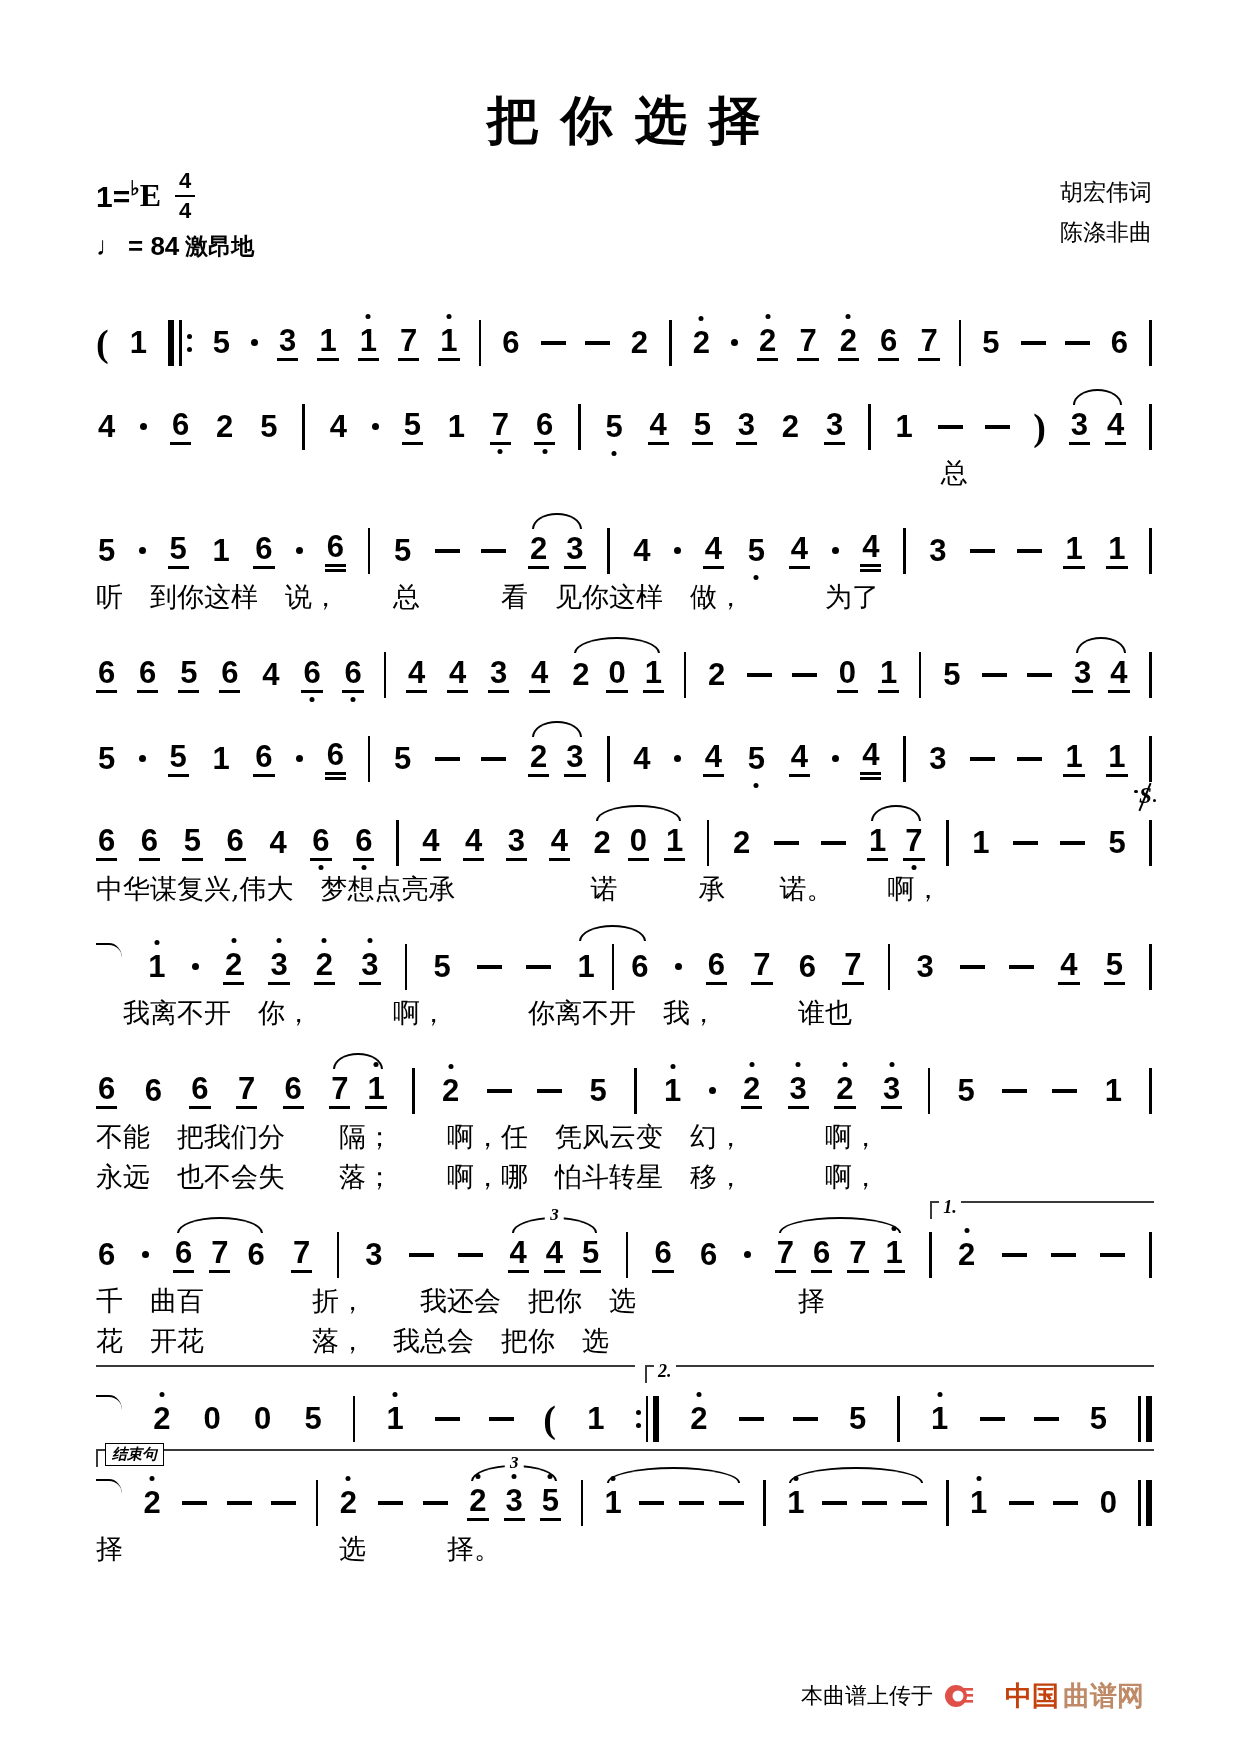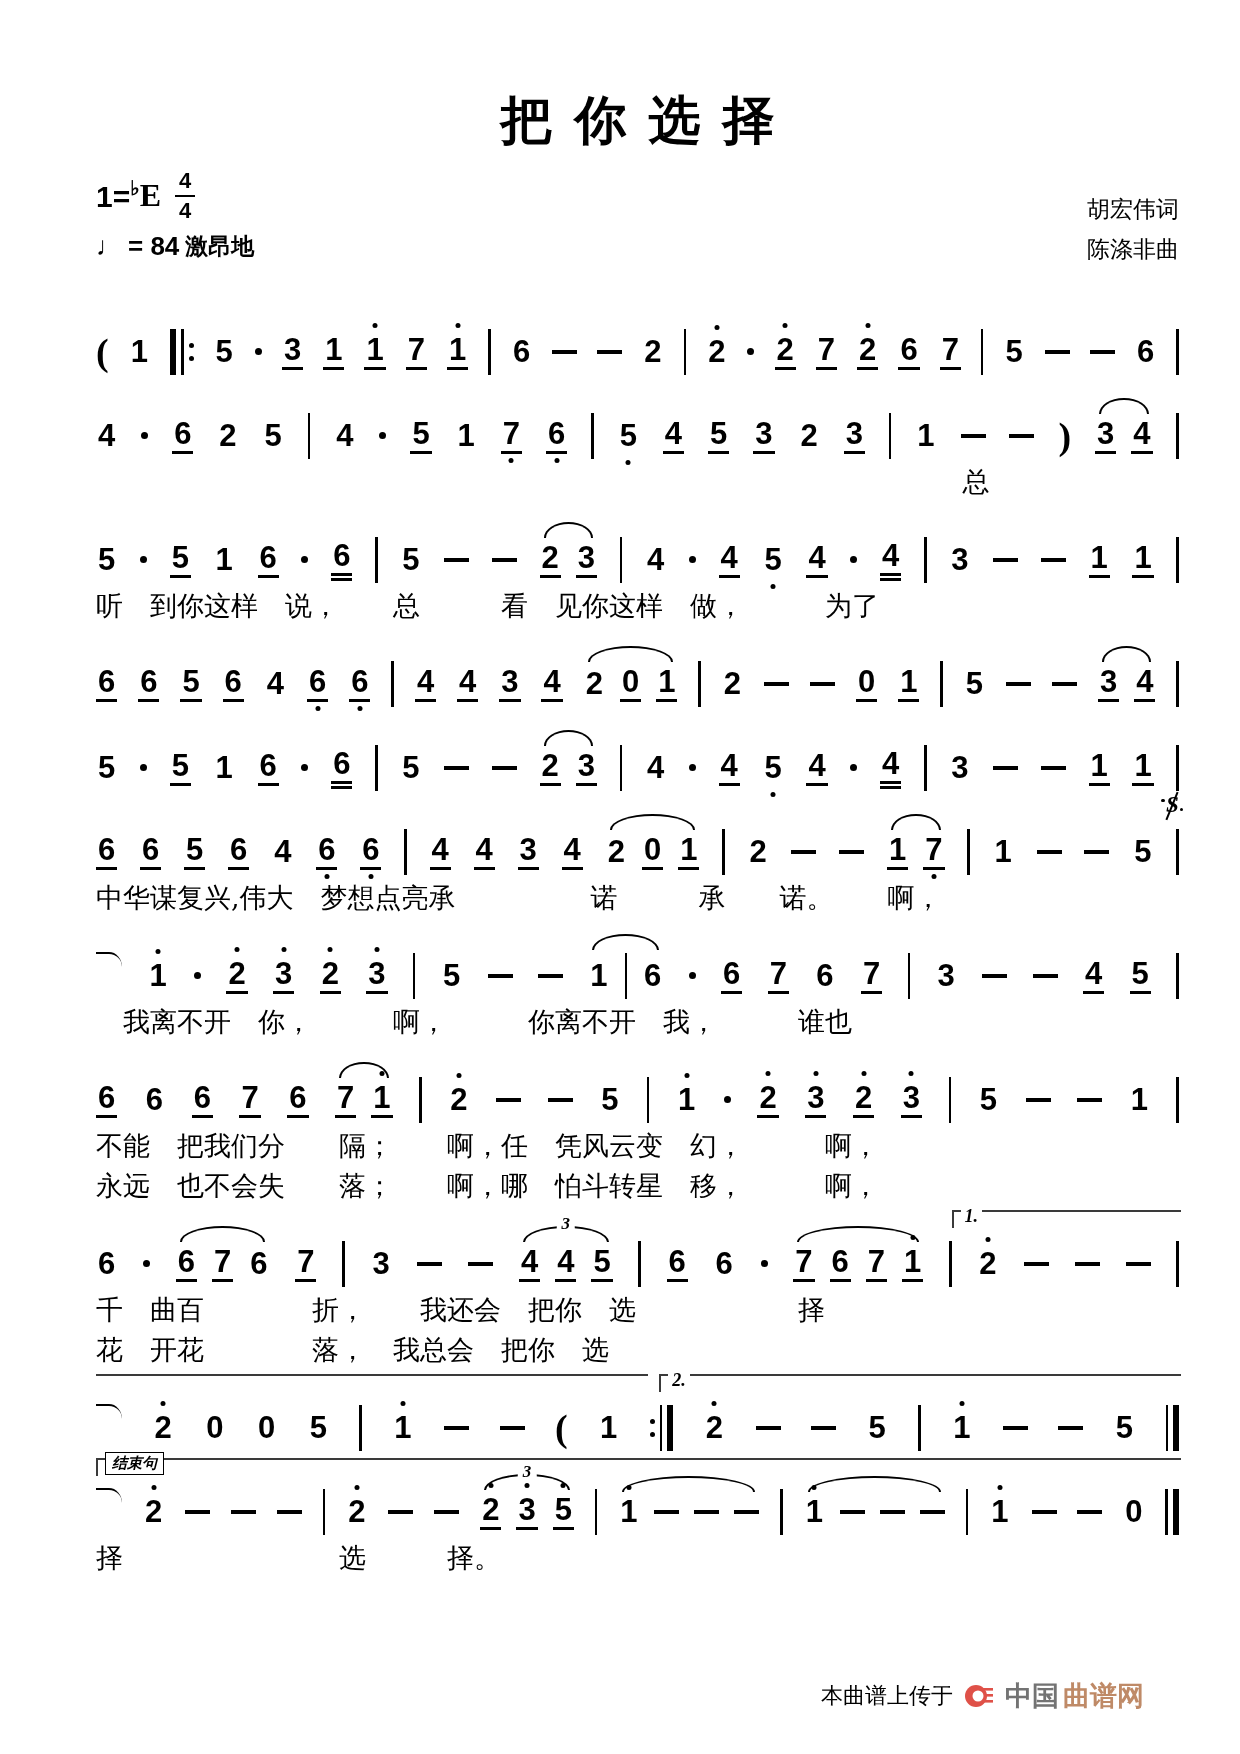--- a/index.html
+++ b/index.html
@@ -1,34 +1,34 @@
 <!DOCTYPE html>
 <html style="--brand-tan: #bf8a67;"><head>
 <meta charset="utf-8">
 <style>
   html,body{margin:0;padding:0;background:#fff;}
   body{width:1240px;height:1754px;position:relative;overflow:hidden;
        font-family:"Liberation Sans",sans-serif;color:#000;}
-  .sheet{box-sizing:border-box;width:1240px;height:1754px;padding:58px 61px 0 96px;position:relative;}
+  .sheet{box-sizing:border-box;width:1240px;height:1754px;padding:58px 88px 0 96px;position:relative;}
 
   
   .title{text-align:center;font-weight:bold;font-size:52px;letter-spacing:22px;
          font-family:"Liberation Sans",sans-serif;margin:28px 0 10px 0;text-indent:22px;}
   .meta{display:flex;justify-content:space-between;align-items:flex-start;margin-top:14px;}
   .keyblock{line-height:1.1;}
   .keyrow{display:flex;align-items:center;font-weight:bold;font-size:30px;}
   .flat{font-size:20px;vertical-align:super;position:relative;top:-8px;font-weight:bold;}
   .keynote{font-family:"Liberation Serif",serif;font-weight:bold;font-size:32px;}
   .frac{display:inline-flex;flex-direction:column;align-items:center;margin-left:14px;
         font-size:22px;font-weight:bold;line-height:1;}
   .frac .fn{border-bottom:2.5px solid #000;padding:0 4px 3px 4px;}
   .frac .fd{padding-top:3px;}
   .temporow{display:flex;align-items:center;font-weight:bold;font-size:26px;margin-top:10px;gap:6px;}
   .mood{font-size:23px;font-weight:bold;text-align:right;}
-  .authors{text-align:right;font-size:23px;line-height:1.75;margin-top:19px;}
+  .authors{text-align:right;font-size:23px;line-height:1.75;margin-top:2px;}
 
   
   .score{margin-top:26px;}
   .line{position:relative;padding-top:30px;margin-bottom:2px;}
   .mline{display:flex;justify-content:space-between;align-items:center;height:52px;}
   .note{position:relative;display:inline-flex;align-items:center;justify-content:center;
         font-weight:bold;font-size:31px;line-height:1;}
   .note .d{position:relative;display:inline-block;line-height:1;padding:1px 2px 2px 2px;}
   .u1 .d{border-bottom:3px solid #000;}
   .u2 .d{border-bottom:8px double #000;}
@@ -66,21 +66,21 @@
         padding:1px 6px;top:-8px;}
   .lyr{display:flex;align-items:baseline;font-family:"DejaVu Serif","Liberation Serif",serif;
        font-size:27px;line-height:40px;white-space:pre;}
   .lyr .ds{margin-left:auto;font:italic bold 23px "Liberation Serif",serif;}
 
   
   .footer{position:absolute;right:96px;bottom:40px;display:flex;align-items:center;gap:10px;justify-content:space-between;}
   .upl{font-size:22px;}
   .brand{display:flex;align-items:center;gap:4px;font-weight:bold;font-size:27px;
          font-family:"DejaVu Serif","Liberation Serif",serif;}
-  .brand .cn{color:#737373;}
+  .brand .cn{color:#c2410c;margin-left:20px;}
   .brand .qp{color:var(--brand-tan,#bf8a67);}
 </style>
 </head>
 <body>
 
 <div class="sheet">
   <div class="title">把你选择</div>
 
   <div class="meta">
     <div class="keyblock">

